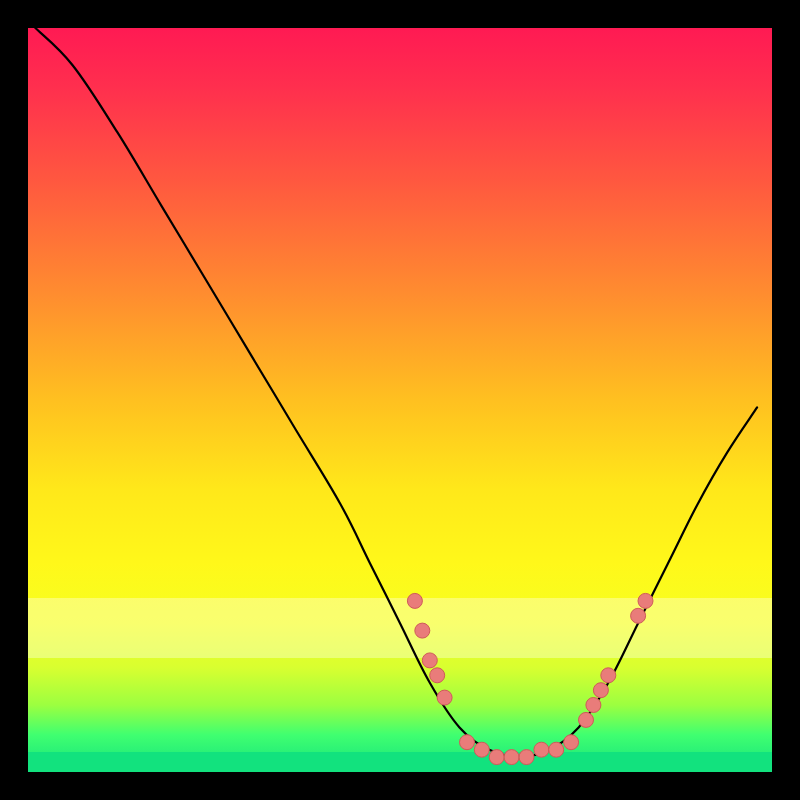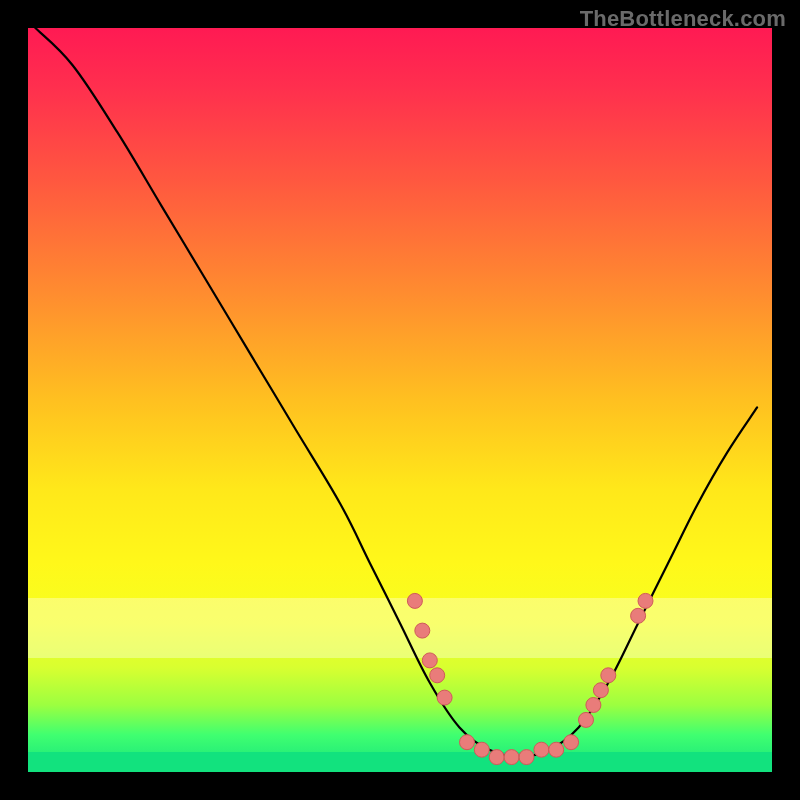--- a/index.html
+++ b/index.html
@@ -80,21 +80,20 @@
     fill: none;
     stroke: #000;
     stroke-width: 2.2;
     stroke-linecap: round;
   }
 </style>
 </head>
 <body>
 
 <div class="stage">
-  <div class="watermark">TheBottleneck.com</div>
 
   <div class="plot-area">
     <div class="gradient-bg"></div>
     <div class="pale-band"></div>
     <div class="floor"></div>
 
     <svg class="svg-layer" viewBox="0 0 744 744" preserveAspectRatio="none">
       <g id="curve-group">
           <path class="curve" d="M 7.4 0.0 C 14.1 6.7, 29.9 18.5, 44.6 37.2 C 59.4 55.9, 73.2 78.7, 89.3 104.2 C 105.4 129.6, 117.8 151.8, 133.9 178.6 C 150.0 205.3, 162.5 226.2, 178.6 253.0 C 194.6 279.7, 207.1 300.6, 223.2 327.4 C 239.3 354.1, 251.8 375.0, 267.8 401.8 C 283.9 428.5, 299.1 452.1, 312.5 476.2 C 325.9 500.3, 331.5 514.3, 342.2 535.7 C 353.0 557.1, 361.3 573.8, 372.0 595.2 C 382.7 616.6, 391.0 636.0, 401.8 654.7 C 412.5 673.5, 420.8 687.3, 431.5 699.4 C 442.2 711.4, 450.6 716.3, 461.3 721.7 C 472.0 727.0, 480.3 729.1, 491.0 729.1 C 501.8 729.1, 510.1 727.0, 520.8 721.7 C 531.5 716.3, 539.8 711.4, 550.6 699.4 C 561.3 687.3, 569.6 673.5, 580.3 654.7 C 591.0 636.0, 599.4 616.6, 610.1 595.2 C 620.8 573.8, 629.1 557.1, 639.8 535.7 C 650.6 514.3, 658.9 496.2, 669.6 476.2 C 680.3 456.1, 688.6 441.5, 699.4 424.1 C 710.1 406.7, 723.8 387.5, 729.1 379.4"></path>
         </g>

